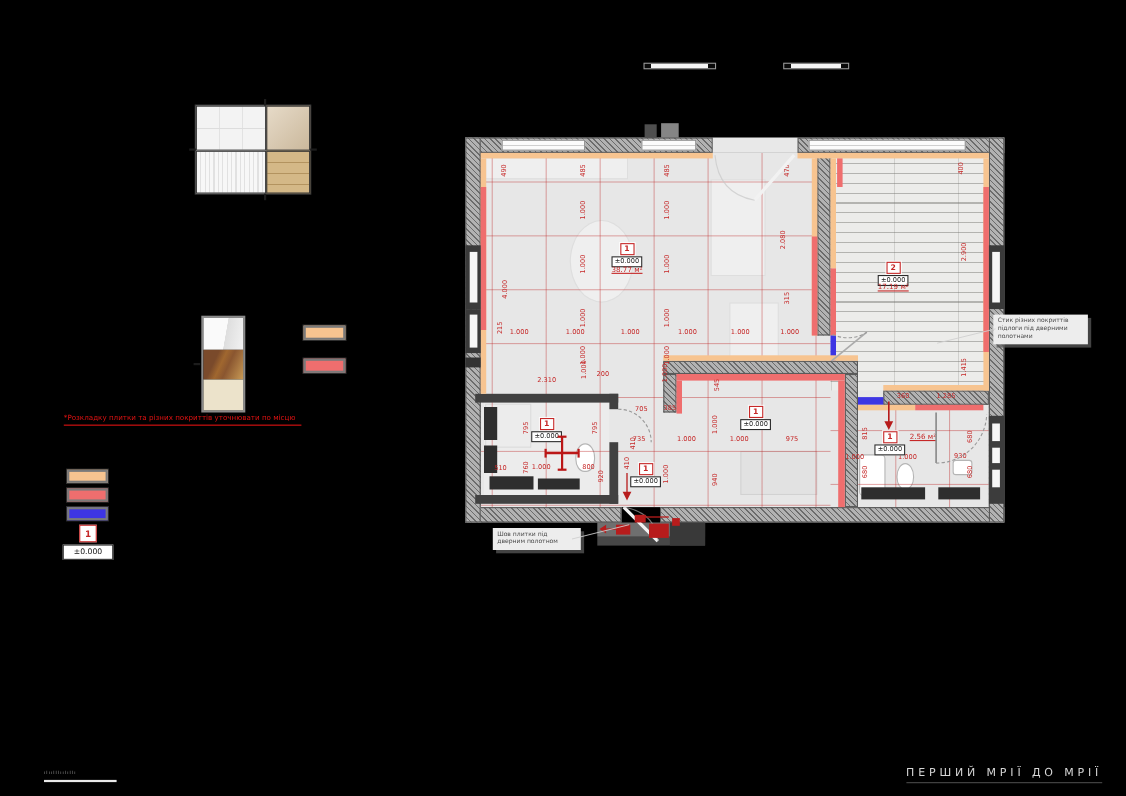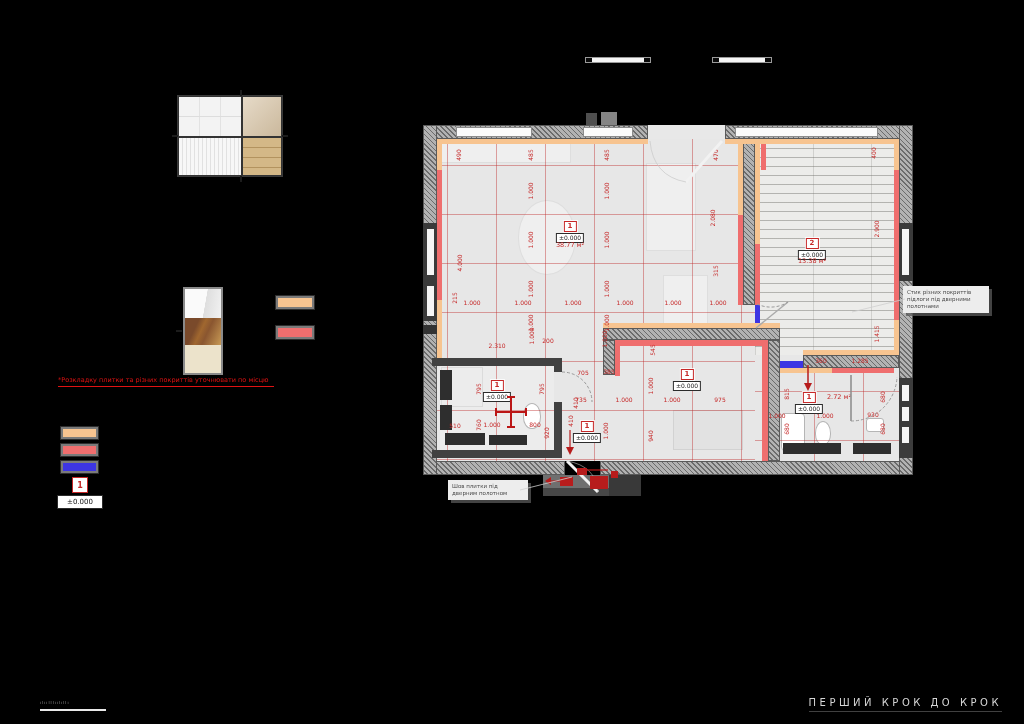--- a/index.html
+++ b/index.html
@@ -27,21 +27,21 @@
       background-position:10px 26px,10px 26px;}
   .furn{position:absolute;background:#efefef;border:1px solid rgba(0,0,0,.07);box-sizing:border-box;}
   .fixd{position:absolute;background:#2e2e2e;}
   .fixw{position:absolute;background:#fff;border:1px solid #b5b5b5;box-sizing:border-box;}
   
   .dim{position:absolute;transform:translate(-50%,-50%);color:var(--dimred,#C62828);font-size:6px;line-height:6px;white-space:nowrap;}
   .dim.v{transform:translate(-50%,-50%) rotate(-90deg);}
   .roomlab{position:absolute;transform:translate(-50%,0);display:flex;flex-direction:column;align-items:center;gap:1px;}
   .rnum{background:#fff;border:1px solid #c62828;color:#c62828;font-size:7px;font-weight:bold;line-height:9px;padding:0 3px;box-shadow:0 0 0 1px rgba(255,255,255,.8);}
   .relev{background:#fff;border:1px solid #2b2b2b;color:#1c1c1c;font-size:6px;line-height:8px;padding:0 2px;}
-  .area{position:absolute;transform:translate(-50%,-50%);color:#c62828;font-size:6.5px;white-space:nowrap;}
+  .area{position:absolute;transform:translate(-50%,-50%);color:#c62828;font-size:6.5px;white-space:nowrap;text-decoration:underline;}
   
   .board{position:absolute;left:178px;top:96px;width:104px;height:80px;outline:1px solid #3a3a3a;}
   .cell{position:absolute;box-sizing:border-box;border:1px solid #333;}
   .tileL{background:#f3f3f3;background-image:linear-gradient(to bottom,transparent 49%,#ddd 49%,#ddd 51%,transparent 51%),repeating-linear-gradient(to right,transparent 0 20px,#e2e2e2 20px 21px);}
   .stone{background:#d9c7ab;background-image:linear-gradient(135deg,rgba(255,255,255,.35),rgba(120,100,70,.15));}
   .slat{background:#f7f7f7;background-image:repeating-linear-gradient(to right,transparent 0 3px,#e1e1e1 3px 4px);}
   .oak{background:#d4b887;background-image:repeating-linear-gradient(to bottom,transparent 0 9px,#b3935f 9px 10px);}
   .tick{position:absolute;background:#1c1c1c;}
   .photo{position:absolute;left:183px;top:287px;width:40px;height:88px;border:2px solid #8a8a8a;box-sizing:border-box;}
   .ph1{position:absolute;left:0;top:0;width:100%;height:34%;background:linear-gradient(100deg,#fafafa 55%,#dedede 56%,#f2f2f2);}
@@ -259,22 +259,22 @@
       </div>
       <div class="roomlab" style="left: 164px; top: 296px;">
         <span class="rnum">1</span>
         <span class="relev">±0.000</span>
       </div>
       <div class="roomlab" style="left: 386px; top: 267px;">
         <span class="rnum">1</span>
         <span class="relev">±0.000</span>
       </div>
       <span class="area" style="left: 147px; top: 120px;">38.77 м²</span>
-      <span class="area" style="left: 389px; top: 136px;">13.38 м²</span>
-      <span class="area" style="left: 416px; top: 272px;">2.72 м²</span>
+      <span class="area" style="left: 389px; top: 136px;">17.19 м²</span>
+      <span class="area" style="left: 416px; top: 272px;">2.56 м²</span>
     </div>
 </div>
 
 <div class="callout" style="left:903px;top:286px;width:78px;">Стик різних покриттів
 підлоги під дверними
 полотнами</div>
 <div class="callout" style="left:448px;top:480px;width:72px;">Шов плитки під
 дверним полотном</div>
 
 <svg class="ov" width="1024" height="724" viewBox="0 0 1024 724">
@@ -318,13 +318,13 @@
 
   <line x1="808" y1="365" x2="808" y2="384" stroke="#b71c1c" stroke-width="1.5"></line>
   <polygon points="808,391 804,383 812,383" fill="#b71c1c"></polygon>
 
   <line x1="905" y1="299" x2="852" y2="312" stroke="#cfcfcf" stroke-width="0.8"></line>
   <line x1="520" y1="490" x2="572" y2="477" stroke="#cfcfcf" stroke-width="0.8"></line>
 </svg>
 
 <div class="wm">ılıılllıılıllı</div>
 <div class="wmbar"></div>
-<div class="slogan">ПЕРШИЙ КРОК ДО КРОК</div>
+<div class="slogan">ПЕРШИЙ МРІЇ ДО МРІЇ</div>
 
 </body></html>

